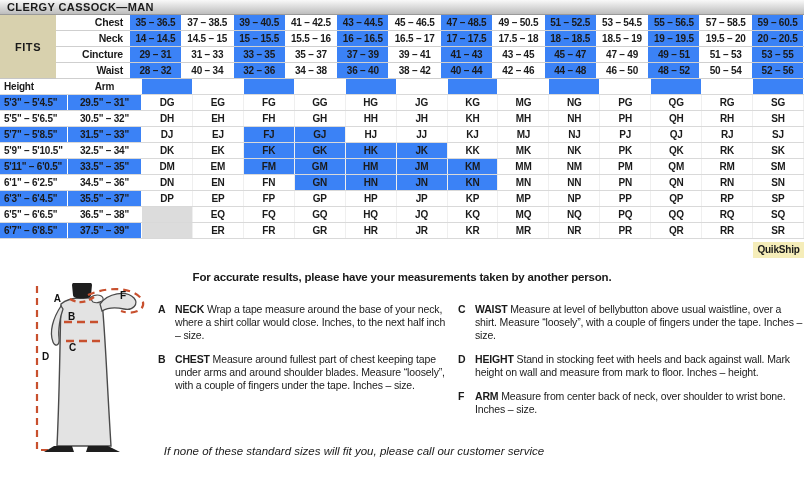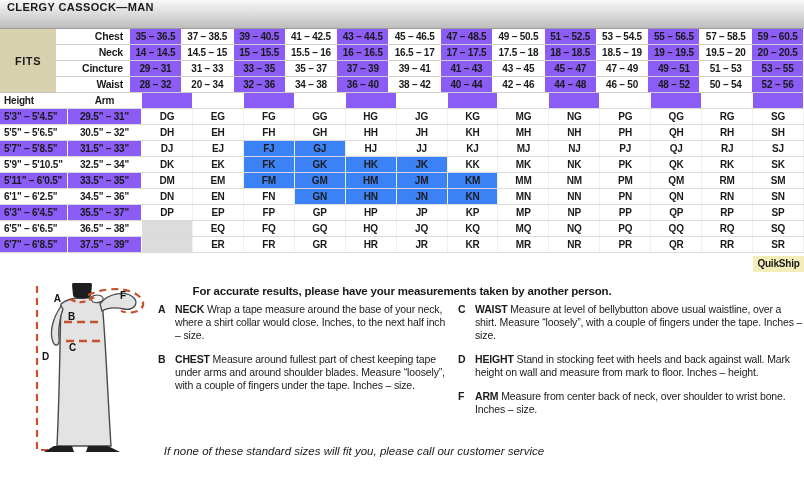--- a/index.html
+++ b/index.html
@@ -1,40 +1,40 @@
 <!DOCTYPE html>
 <html><head>
 <meta charset="utf-8">
 <style>
   html,body{margin:0;padding:0}
   body{width:804px;height:491px;background:#fff;color:#1a1a1a;
        font-family:"Liberation Sans",sans-serif;position:relative;overflow:hidden}
   *{box-sizing:border-box}
 
   
-  .titlebar{height:29px;background:linear-gradient(#f9f9f9,#bdbdbd);
+  .titlebar{height:15px;background:linear-gradient(#f9f9f9,#bdbdbd);
     border-bottom:1px solid #9a9a9a;font-size:11px;font-weight:bold;
     line-height:14px;padding-left:7px;letter-spacing:.4px}
 
   
   .sizetable{width:804px}
   .fits-wrap{display:flex}
   .fits-label{width:56px;background:#d8d1ae;display:flex;align-items:center;
     justify-content:center;font-weight:bold;font-size:11px;letter-spacing:.6px;
     border-bottom:1px solid #c6c6c6}
   .fit-rows{flex:1}
   .row{display:grid;height:16px;line-height:15px;font-size:10px;font-weight:bold;
     letter-spacing:-.2px}
   .fit-row{grid-template-columns:74px repeat(13,1fr);border-bottom:1px solid #cfcfcf}
   .full-row{grid-template-columns:68px 74px repeat(13,1fr);border-bottom:1px solid #d9d9d9}
   .cell{text-align:center;border-right:1px solid #fff;overflow:hidden;white-space:nowrap}
   .codecell{border-right:1px solid #efefef}
   .rowlabel{text-align:right;padding-right:6px;font-size:10.5px}
   .heightcell{text-align:left;padding-left:4px}
-  .cream{background:#8b5cf6}
+  .cream{background:#3b82f6}
   .hl{background:#3b82f6}
   .na{background:#dcdcdc}
   .qs-row{display:grid;grid-template-columns:68px 74px repeat(13,1fr);height:16px;margin-top:3px}
   .qs{grid-column:15;background:#f5edb9;font-weight:bold;font-size:10px;
     text-align:center;line-height:16px;letter-spacing:-.2px}
 
   
   .notes{margin-top:12px;text-align:center;font-weight:bold;font-size:11.5px;
     line-height:15px;letter-spacing:-.2px}
 
@@ -107,21 +107,21 @@
           <div class="cell">43 – 45</div>
           <div class="cell cream">45 – 47</div>
           <div class="cell">47 – 49</div>
           <div class="cell cream">49 – 51</div>
           <div class="cell">51 – 53</div>
           <div class="cell cream">53 – 55</div>
         </div>
         <div class="row fit-row">
           <div class="cell rowlabel">Waist</div>
           <div class="cell cream">28 – 32</div>
-          <div class="cell">20 – 34</div>
+          <div class="cell">40 – 34</div>
           <div class="cell cream">32 – 36</div>
           <div class="cell">34 – 38</div>
           <div class="cell cream">36 – 40</div>
           <div class="cell">38 – 42</div>
           <div class="cell cream">40 – 44</div>
           <div class="cell">42 – 46</div>
           <div class="cell cream">44 – 48</div>
           <div class="cell">46 – 50</div>
           <div class="cell cream">48 – 52</div>
           <div class="cell">50 – 54</div>

